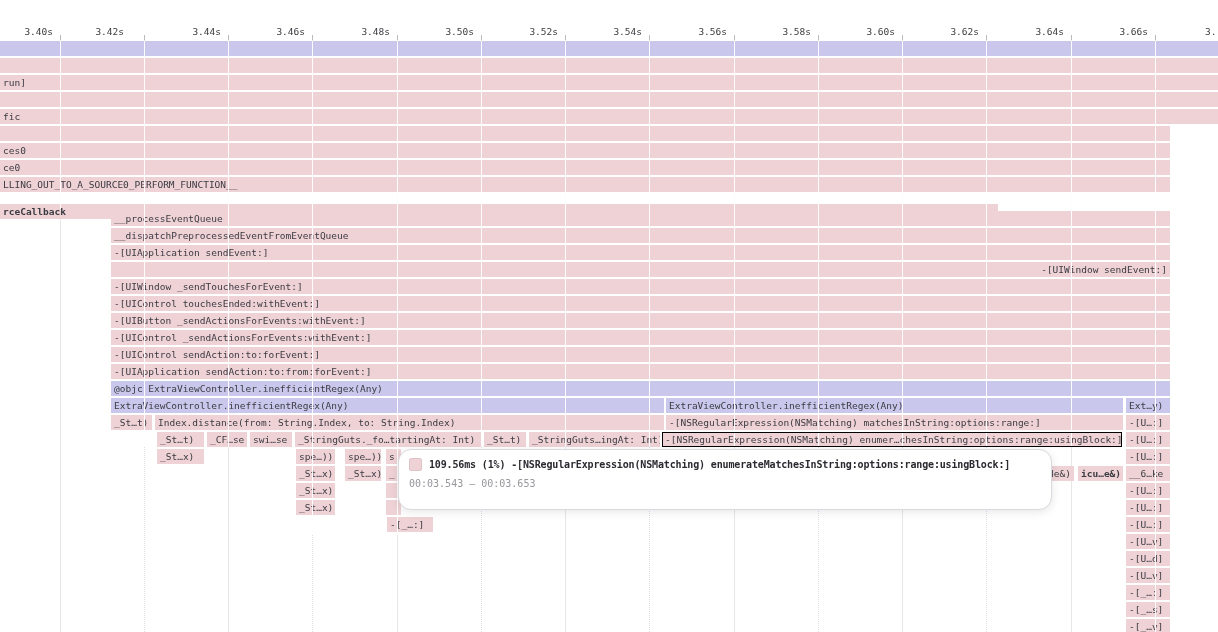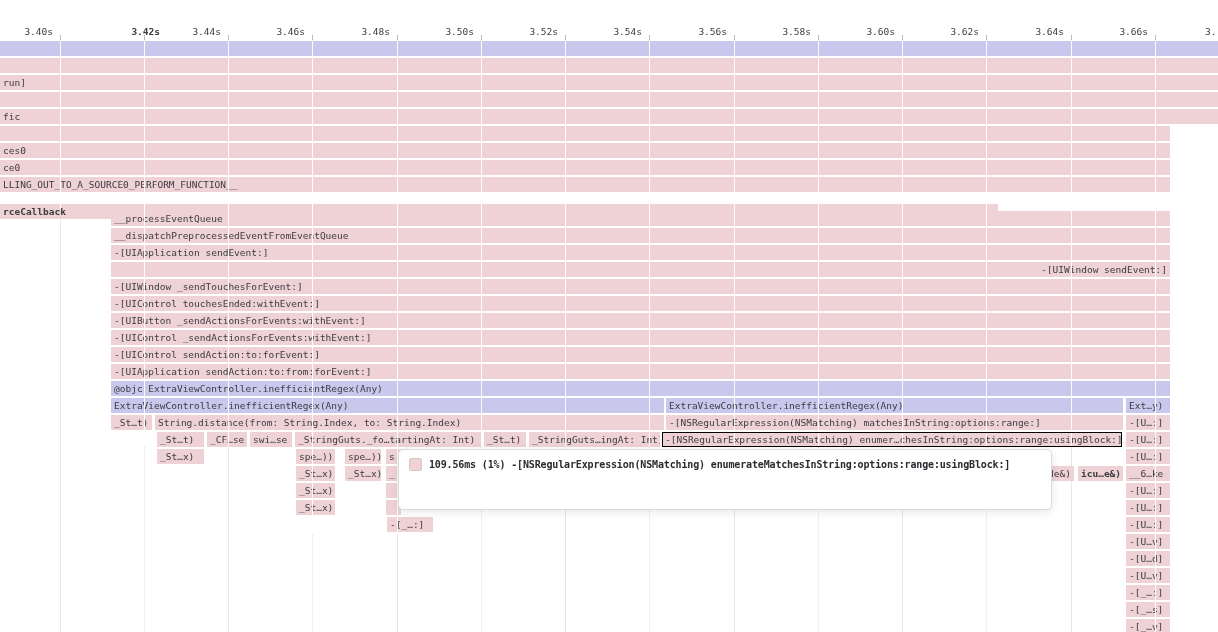--- a/index.html
+++ b/index.html
@@ -25,21 +25,21 @@
     font-size:9.5px;line-height:15px;color:#3b3b42;
     white-space:pre;overflow:hidden;padding:0 3px;
   }
   .bar.p{background:#eed2d5;}
   .bar.v{background:#c9c8ec;}
   .bar.tar{text-align:right;}
   #selrect{position:absolute;box-sizing:border-box;border:1.5px solid #000000;background:transparent;z-index:4;}
   
   #tooltip{
     position:absolute;left:398px;top:449px;width:654px;height:61px;box-sizing:border-box;
-    background:#ffffff;border:1px solid #d9d9de;border-radius:5px;
+    background:#ffffff;border:1px solid #d9d9de;border-radius:13px;
     box-shadow:0 2px 10px rgba(0,0,0,0.10);z-index:10;
     padding:7px 10px;
   }
   #tooltip .row1{display:flex;align-items:center;height:15px;margin-bottom:4px;}
   #tooltip .swatch{
     width:11px;height:11px;border-radius:2.5px;background:#eed2d5;
     border:1px solid rgba(0,0,0,0.07);margin-right:7px;flex:0 0 auto;
   }
   #tooltip .t1{font-size:10px;font-weight:600;color:#2a2a30;letter-spacing:-0.15px;white-space:pre;overflow:hidden;}
   #tooltip .t2{font-size:10px;color:#97979d;height:15px;line-height:15px;margin-bottom:4px;white-space:pre;}
@@ -84,21 +84,21 @@
       <div class="bar p" style="left: 111px; top: 296px; width: 1059px;">-[UIControl touchesEnded:withEvent:]</div>
       <div class="bar p" style="left: 111px; top: 313px; width: 1059px;">-[UIButton _sendActionsForEvents:withEvent:]</div>
       <div class="bar p" style="left: 111px; top: 330px; width: 1059px;">-[UIControl _sendActionsForEvents:withEvent:]</div>
       <div class="bar p" style="left: 111px; top: 347px; width: 1059px;">-[UIControl sendAction:to:forEvent:]</div>
       <div class="bar p" style="left: 111px; top: 364px; width: 1059px;">-[UIApplication sendAction:to:from:forEvent:]</div>
       <div class="bar v" style="left: 111px; top: 381px; width: 1059px;">@objc ExtraViewController.inefficientRegex(Any)</div>
       <div class="bar v" style="left: 111px; top: 398px; width: 553px;">ExtraViewController.inefficientRegex(Any)</div>
       <div class="bar v" style="left: 666px; top: 398px; width: 457px;">ExtraViewController.inefficientRegex(Any)</div>
       <div class="bar v" style="left: 1126px; top: 398px; width: 44px;">Ext…y)</div>
       <div class="bar p" style="left: 111px; top: 415px; width: 41px;">_St…t)</div>
-      <div class="bar p" style="left: 155px; top: 415px; width: 509px;">String.distance(from: String.Index, to: String.Index)</div>
+      <div class="bar p" style="left: 155px; top: 415px; width: 509px;">Index.distance(from: String.Index, to: String.Index)</div>
       <div class="bar p" style="left: 666px; top: 415px; width: 457px;">-[NSRegularExpression(NSMatching) matchesInString:options:range:]</div>
       <div class="bar p" style="left: 1126px; top: 415px; width: 44px;">-[U…:]</div>
       <div class="bar p" style="left: 157px; top: 432px; width: 47px;">_St…t)</div>
       <div class="bar p" style="left: 207px; top: 432px; width: 40px;">_CF…se</div>
       <div class="bar p" style="left: 250px; top: 432px; width: 42px;">swi…se</div>
       <div class="bar p" style="left: 295px; top: 432px; width: 186px;">_StringGuts._fo…tartingAt: Int)</div>
       <div class="bar p" style="left: 484px; top: 432px; width: 42px;">_St…t)</div>
       <div class="bar p" style="left: 529px; top: 432px; width: 131px;">_StringGuts…ingAt: Int)</div>
       <div class="bar p" style="left: 662px; top: 432px; width: 460px;">-[NSRegularExpression(NSMatching) enumer…chesInString:options:range:usingBlock:]</div>
       <div class="bar p" style="left: 1126px; top: 432px; width: 44px;">-[U…:]</div>
@@ -141,21 +141,21 @@
       <div class="grido" style="left: 818px; top: 41px; height: 406px;"></div>
       <div class="grido" style="left: 902px; top: 41px; height: 406px;"></div>
       <div class="grido" style="left: 986px; top: 41px; height: 406px;"></div>
       <div class="grido" style="left: 1071px; top: 41px; height: 406px;"></div>
       <div class="grido" style="left: 1155px; top: 41px; height: 591px;"></div>
       <div id="selrect" style="left: 662px; top: 432px; width: 460px; height: 15px;"></div>
     </div>
   <div id="ruler">
       <span class="tlabel" style="right: 1165px;">3.40s</span>
       <div class="tick" style="left: 60px;"></div>
-      <span class="tlabel" style="right: 1058px; font-weight: bold;">3.42s</span>
+      <span class="tlabel" style="right: 1094px;">3.42s</span>
       <div class="tick" style="left: 144px;"></div>
       <span class="tlabel" style="right: 997px; text-align: right;">3.44s</span>
       <div class="tick" style="left: 228px;"></div>
       <span class="tlabel" style="right: 913px;">3.46s</span>
       <div class="tick" style="left: 312px;"></div>
       <span class="tlabel" style="right: 828px;">3.48s</span>
       <div class="tick" style="left: 397px;"></div>
       <span class="tlabel" style="right: 744px;">3.50s</span>
       <div class="tick" style="left: 481px;"></div>
       <span class="tlabel" style="right: 660px;">3.52s</span>
@@ -175,14 +175,15 @@
       <span class="tlabel" style="right: 70px;">3.66s</span>
       <div class="tick" style="left: 1155px;"></div>
       <span class="tlabel" style="left: 1205px;">3.</span>
     </div>
 
   <div id="tooltip">
     <div class="row1">
       <div class="swatch"></div>
       <div class="t1"><span>109.56ms</span> <span>(1%)</span> <span>-[NSRegularExpression(NSMatching) enumerateMatchesInString:options:range:usingBlock:]</span></div>
     </div>
+    <div class="t3">00:03.543 — 00:03.653</div>
   </div>
 </div>
 
 </body></html>

